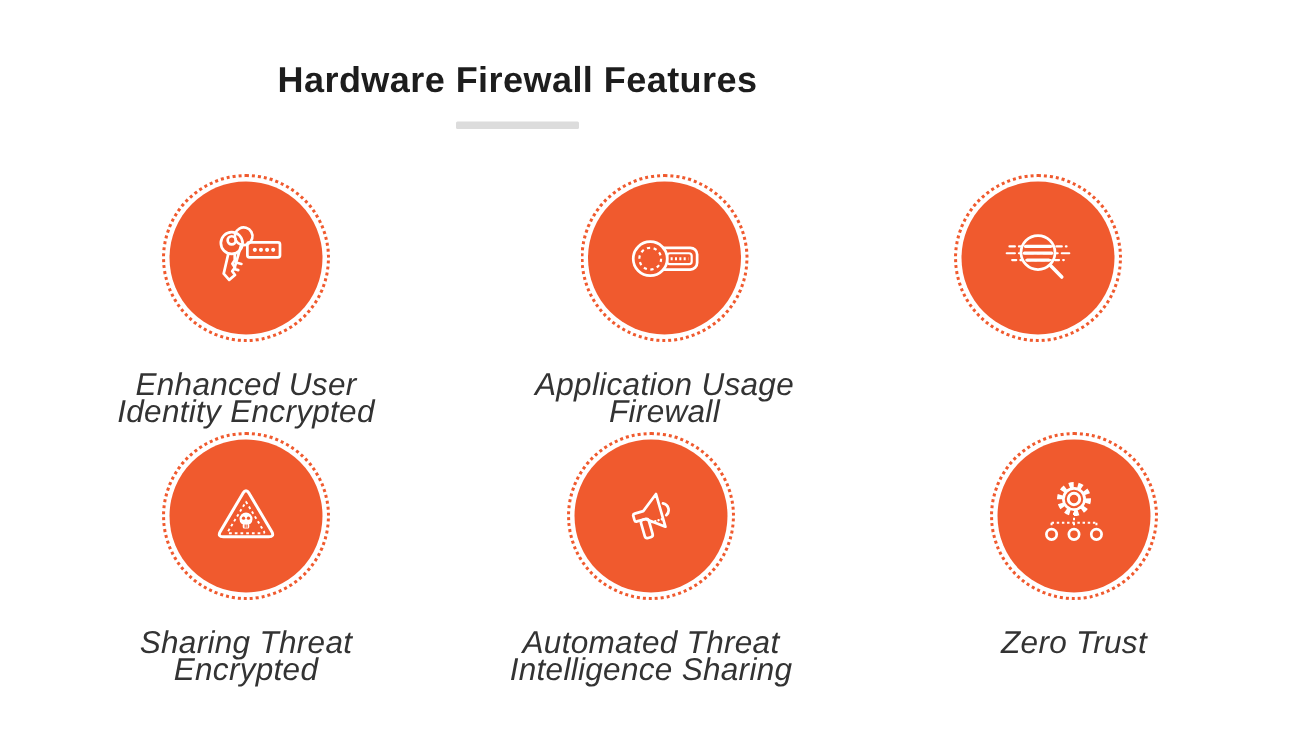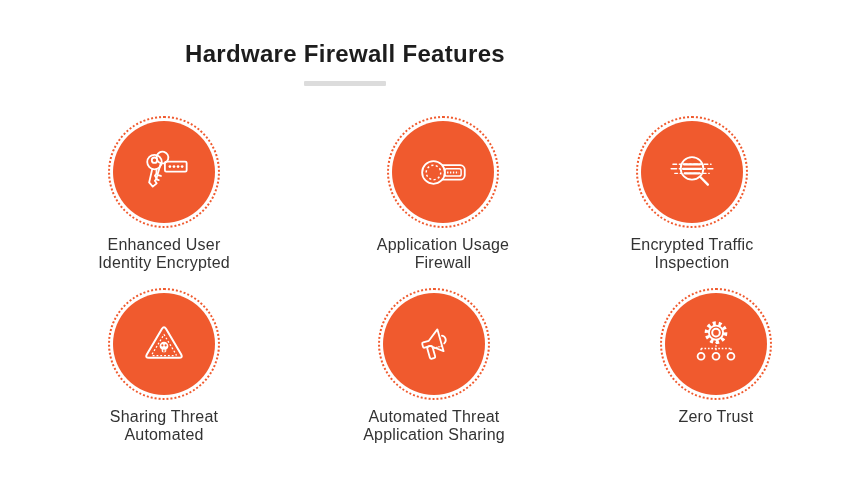--- a/index.html
+++ b/index.html
@@ -32,22 +32,22 @@
   .ring{
     width:108px;height:108px;margin:0 auto;border:2px dotted var(--accent);
     border-radius:50%;box-sizing:content-box;
   }
   .disc{
     width:102px;height:102px;margin:3px auto 0;background:var(--accent);
     border-radius:50%;display:flex;align-items:center;justify-content:center;
   }
   .icon{display:block;line-height:0}
   .label{
-    margin-top:8px;font-size:16px;line-height:17.5px;font-weight:500;
-    letter-spacing:.2px;color:var(--label);
+    margin-top:20px;font-size:21px;line-height:17.5px;font-weight:500;
+    letter-spacing:.2px;color:var(--label);font-style:italic;
   }
 </style>
 </head>
 <body>
 
 <main class="canvas">
   <header>
     <h1>Hardware Firewall Features</h1>
     <div class="divider"></div>
   </header>
@@ -107,40 +107,39 @@
       <line x1="23" y1="23.5" x2="41" y2="23.5"></line>
       <line x1="22" y1="28.5" x2="42" y2="28.5"></line>
       <line x1="24" y1="33.5" x2="40" y2="33.5"></line>
     </g>
     <circle cx="32" cy="28" r="12.5" stroke-width="2"></circle>
     <line x1="41.2" y1="37.5" x2="49.5" y2="46" stroke-width="2.6"></line>
   </g>
 </svg></span>
           </div>
         </div>
-        <div class="label"><span>Encrypted Traffic</span><br><span>Inspection</span></div>
       </div>
       <div class="cell">
         <div class="ring">
           <div class="disc">
             <span class="icon"><svg viewBox="0 0 64 64" width="58" height="58">
   <g fill="none" stroke="#fff" stroke-linejoin="round">
     <path stroke-width="2.2" d="M29.8 15.2 q2.2-3.4 4.4 0 L51 43.6 q2 3.6-2.3 3.6 L15.3 47.2 q-4.3 0-2.3-3.6 Z"></path>
     <path stroke-width="1.4" stroke-dasharray="2 2.2" d="M32 21.5 L45.2 43.3 q0.8 1.4-1 1.4 L19.8 44.7 q-1.8 0-1-1.4 Z"></path>
   </g>
   <circle cx="32" cy="34.2" r="4.8" fill="#fff"></circle>
   <rect x="29.6" y="37.8" width="4.8" height="3.4" rx="1.2" fill="#fff"></rect>
   <circle cx="30.2" cy="33.6" r="1.2" fill="#f05a2e"></circle>
   <circle cx="33.8" cy="33.6" r="1.2" fill="#f05a2e"></circle>
   <line x1="31.4" y1="38.2" x2="31.4" y2="40.6" stroke="#f05a2e" stroke-width="0.9"></line>
   <line x1="32.8" y1="38.2" x2="32.8" y2="40.6" stroke="#f05a2e" stroke-width="0.9"></line>
 </svg></span>
           </div>
         </div>
-        <div class="label"><span>Sharing Threat</span><br><span>Automated</span></div>
+        <div class="label"><span>Sharing Threat</span><br><span>Encrypted</span></div>
       </div>
       <div class="cell">
         <div class="ring">
           <div class="disc">
             <span class="icon"><svg viewBox="0 0 64 64" width="58" height="58">
   <g transform="rotate(-16 32 32)">
     <g fill="none" stroke="#fff" stroke-width="2" stroke-linejoin="round" stroke-linecap="round">
       <path d="M21 27 h6.5 L40 17.5 V42.5 L27.5 33 H21 q-1.5 0-1.5-1.5 v-3 q0-1.5 1.5-1.5 Z"></path>
       <path d="M43 25.5 a5 5 0 0 1 0 9"></path>
       <rect x="23.5" y="33" width="6" height="14" rx="2"></rect>
@@ -148,21 +147,21 @@
     <g fill="#fff">
       <circle cx="31.5" cy="36.5" r="0.9"></circle>
                     <circle cx="34" cy="36.5" r="0.9"></circle>
       <circle cx="36.5" cy="36.5" r="0.9"></circle>
                     <circle cx="39" cy="36.5" r="0.9"></circle>
     </g>
   </g>
 </svg></span>
           </div>
         </div>
-        <div class="label"><span>Automated Threat</span><br><span>Application Sharing</span></div>
+        <div class="label"><span>Automated Threat</span><br><span>Intelligence Sharing</span></div>
       </div>
       <div class="cell">
         <div class="ring">
           <div class="disc">
             <span class="icon"><svg viewBox="0 0 64 64" width="58" height="58">
   <g fill="none" stroke="#fff">
     <circle cx="32" cy="19.5" r="10" stroke-width="5" stroke-dasharray="3.2 3"></circle>
     <circle cx="32" cy="19.5" r="7.8" stroke-width="2"></circle>
     <circle cx="32" cy="19.5" r="4.2" stroke-width="2.2"></circle>
     <g stroke-width="1.5" stroke-dasharray="1.8 2">

